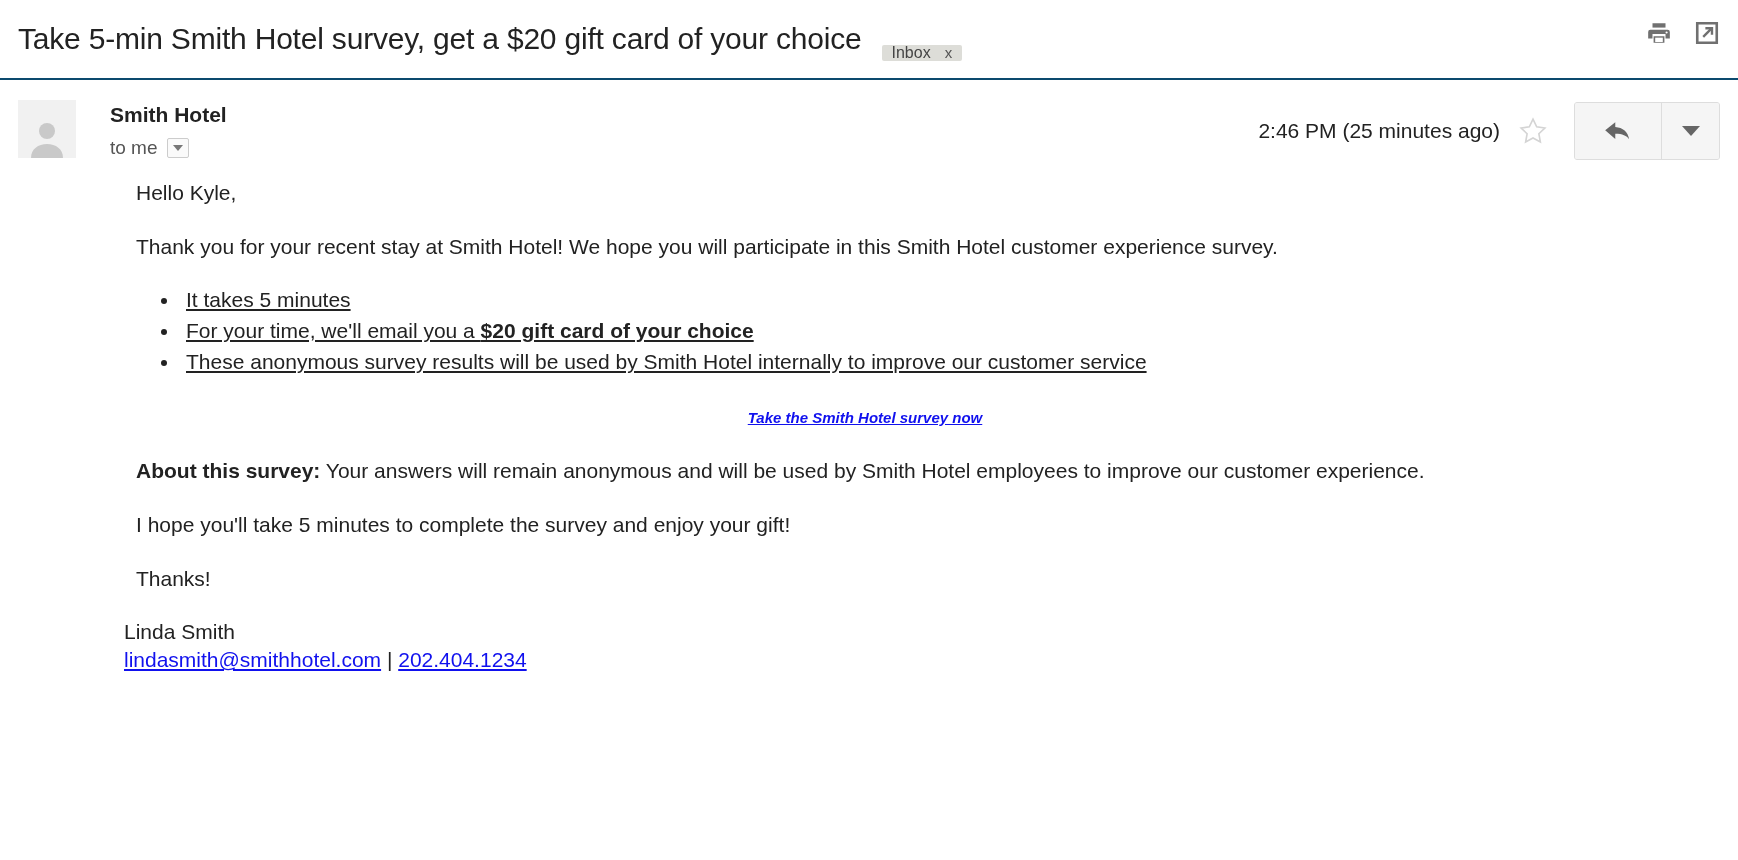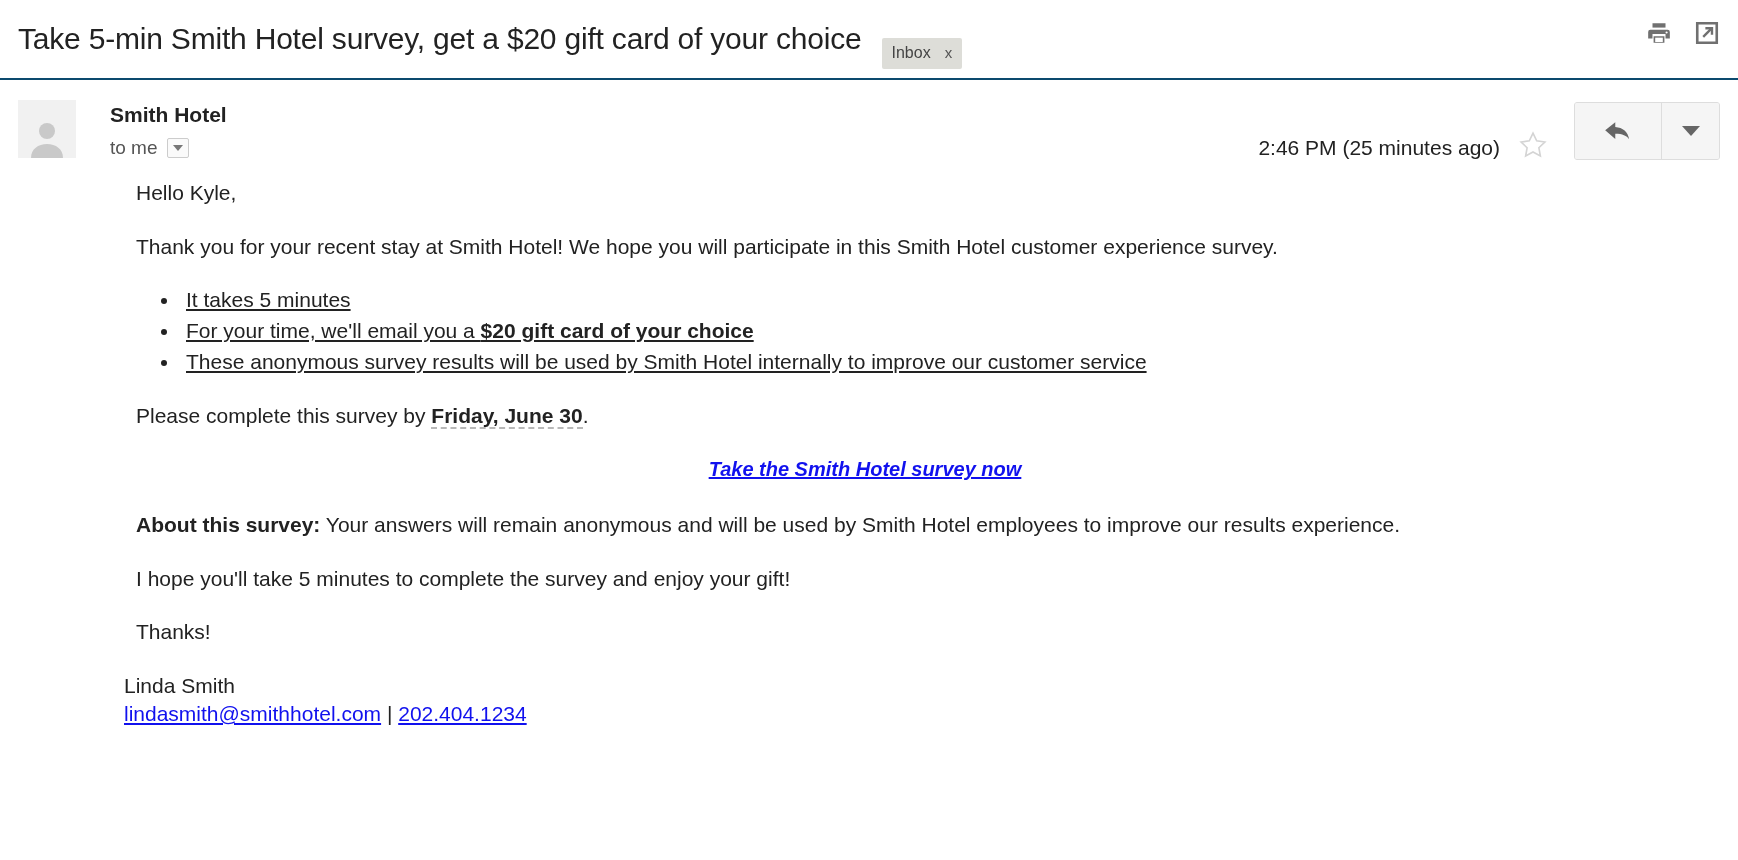--- a/index.html
+++ b/index.html
@@ -30,21 +30,21 @@
     font-weight: 400;
     color: #222222;
     letter-spacing: -0.2px;
     white-space: nowrap;
   }
   .label-chip {
     display: inline-flex;
     align-items: center;
     background: #ddddd8;
     border-radius: 2px;
-    height: 31px;
+    height: 16px;
     margin-left: 20px;
     padding: 0 6px 0 10px;
     font-size: 16px;
     color: #444444;
     white-space: nowrap;
     margin-top: 28px;
   }
   .label-chip .chip-text { line-height: 28px; }
   .label-chip .chip-x {
     margin-left: 14px;
@@ -122,21 +122,21 @@
     border-left: 5px solid transparent;
     border-right: 5px solid transparent;
     border-top: 6px solid #777777;
   }
 
   .meta-right {
     position: absolute;
     right: 18px;
     top: 22px;
     display: flex;
-    align-items: flex-end;
+    align-items: center;
   }
   .timestamp {
     font-size: 21px;
     color: #222222;
     white-space: nowrap;
   }
   .star-icon { margin-left: 18px; cursor: pointer; line-height: 0; }
   .reply-group {
     display: flex;
     margin-left: 26px;
@@ -199,21 +199,21 @@
   .link-center {
     text-align: center;
     margin: 0 0 28px 0;
     padding-right: 90px;
   }
   .survey-link {
     color: #1111ee;
     text-decoration: underline;
     font-style: italic;
     font-weight: bold;
-    font-size: 20px;
+    font-size: 15px;
     cursor: pointer;
   }
   .sig-line { margin: 0; }
   .sig-block { margin-top: 0; }
   .mail-link, .phone-link {
     color: #1111ee;
     text-decoration: underline;
     cursor: pointer;
   }
   .sep { color: #222222; }
@@ -294,27 +294,26 @@
     <p class="para">Hello Kyle,</p>
 
     <p class="para">Thank you for your recent stay at Smith Hotel! We hope you will participate in this Smith Hotel customer experience survey.</p>
 
     <ul class="bullets">
       <li><span>It takes 5 minutes</span><b></b></li>
       <li><span>For your time, we'll email you a </span><b>$20 gift card of your choice</b></li>
       <li><span>These anonymous survey results will be used by Smith Hotel internally to improve our customer service</span><b></b></li>
     </ul>
 
-    <p class="para"><span>Please complete this survey by </span><span class="spell">Friday, June 30</span><span>.</span></p>
 
     <div class="link-center">
       <span class="survey-link">Take the Smith Hotel survey now</span>
     </div>
 
-    <p class="para"><b>About this survey:</b><span> Your answers will remain anonymous and will be used by Smith Hotel employees to improve our results experience.</span></p>
+    <p class="para"><b>About this survey:</b><span> Your answers will remain anonymous and will be used by Smith Hotel employees to improve our customer experience.</span></p>
 
     <p class="para">I hope you'll take 5 minutes to complete the survey and enjoy your gift!</p>
 
     <p class="para">Thanks!</p>
 
     <div class="sig-block">
       <p class="sig-line">Linda Smith</p>
       <p class="sig-line"><span class="mail-link">lindasmith@smithhotel.com</span><span class="sep"> | </span><span class="phone-link">202.404.1234</span></p>
     </div>
 

